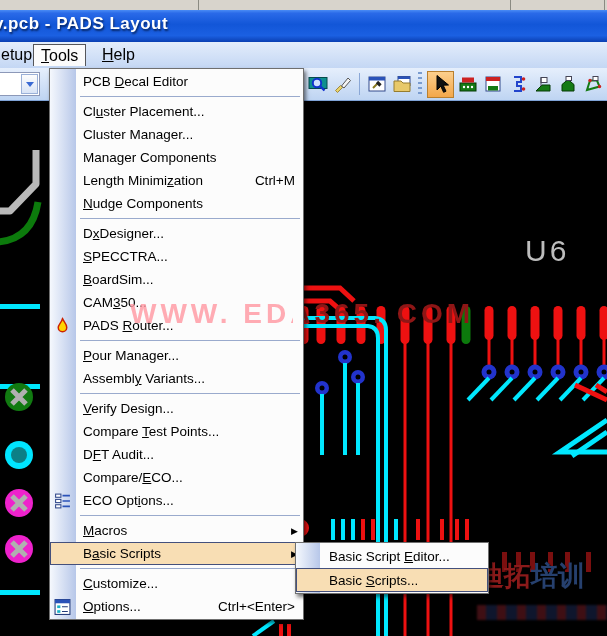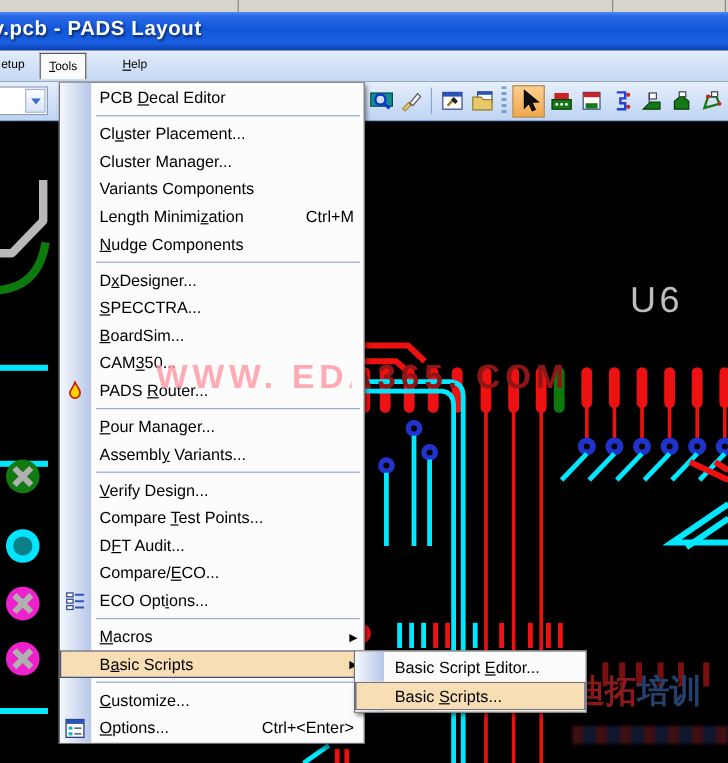--- a/index.html
+++ b/index.html
@@ -8,21 +8,21 @@
   
   .top-strip{position:absolute;left:0;top:0;width:607px;height:10px;background:#d8d4cc;z-index:3;}
   .top-strip .tick{position:absolute;top:0;width:1px;height:10px;background:#8a8a82;}
   
   .titlebar{position:absolute;left:0;top:10px;width:607px;height:32px;z-index:3;
     background:linear-gradient(180deg,#4a8cf5 0%,#2a6ae8 10%,#1256d8 45%,#1b60e2 80%,#0a3fb2 100%);}
   .titlebar .title{position:absolute;left:-6px;top:4px;color:#fff;font-weight:bold;font-size:17px;
     letter-spacing:.5px;text-shadow:1px 2px 2px rgba(0,20,60,.75);white-space:nowrap;}
   
   .menubar{position:absolute;left:0;top:42px;width:607px;height:26px;z-index:3;
-    background:linear-gradient(180deg,#e3edfb,#c4d7f4);font-size:10px;color:#000;}
+    background:linear-gradient(180deg,#e3edfb,#c4d7f4);font-size:16px;color:#000;}
   .mb-item{position:absolute;top:2px;height:21px;line-height:21px;padding:0 7px;white-space:nowrap;}
   .mb-item u{text-decoration:underline;}
   .mb-tools{left:33px;background:#fbfbfb;border:1px solid #55565a;border-bottom:none;text-align:center;}
   .mb-setup{left:-6px;}
   .mb-help{left:95px;}
   
   .toolbar{position:absolute;left:0;top:68px;width:607px;height:32px;z-index:2;
     background:linear-gradient(180deg,#e6effc,#bed4f2);border-bottom:1px solid #7fa3d6;}
   .combo{position:absolute;left:-3px;top:4px;width:41px;height:22px;background:#fff;
     border:1px solid #8c98b8;display:flex;align-items:center;justify-content:flex-end;}
@@ -337,21 +337,21 @@
         <div class="msep">
           <i></i>
         </div>
         <div class="mi">
           <span class="mil">Cl<u>u</u>ster Placement...</span>
         </div>
         <div class="mi">
           <span class="mil">Cluster Mana<u>g</u>er...</span>
         </div>
         <div class="mi">
-          <span class="mil">Variants Components</span>
+          <span class="mil">Manager Components</span>
         </div>
         <div class="mi">
           <span class="mil">Length Minimi<u>z</u>ation</span>
           <span class="mis">Ctrl+M</span>
         </div>
         <div class="mi">
           <span class="mil"><u>N</u>udge Components</span>
         </div>
         <div class="msep">
           <i></i>

